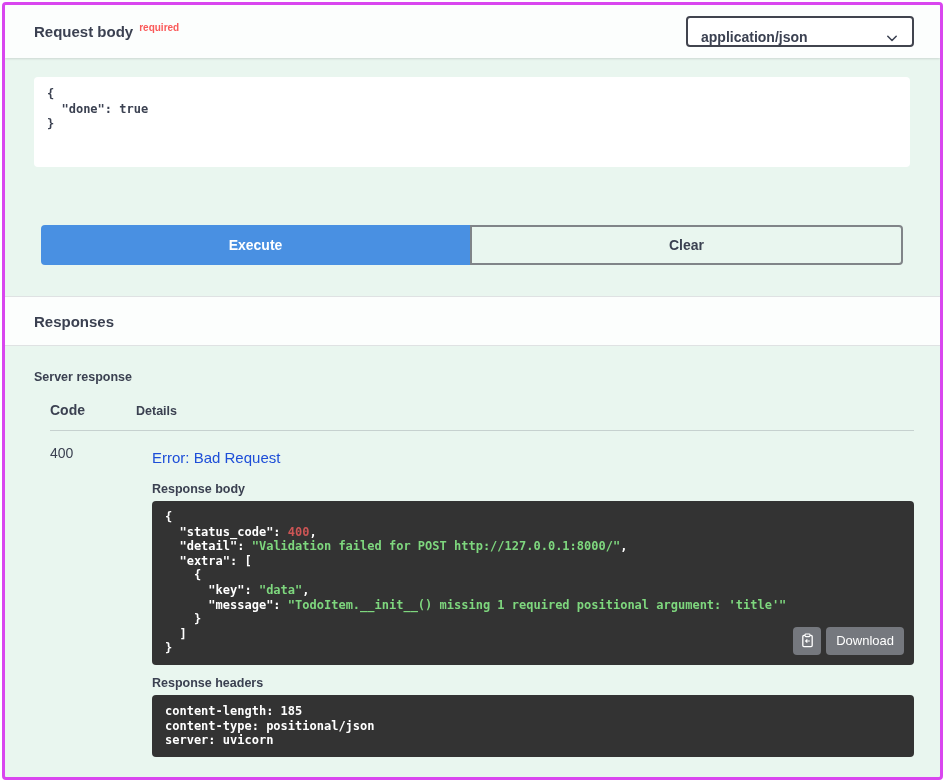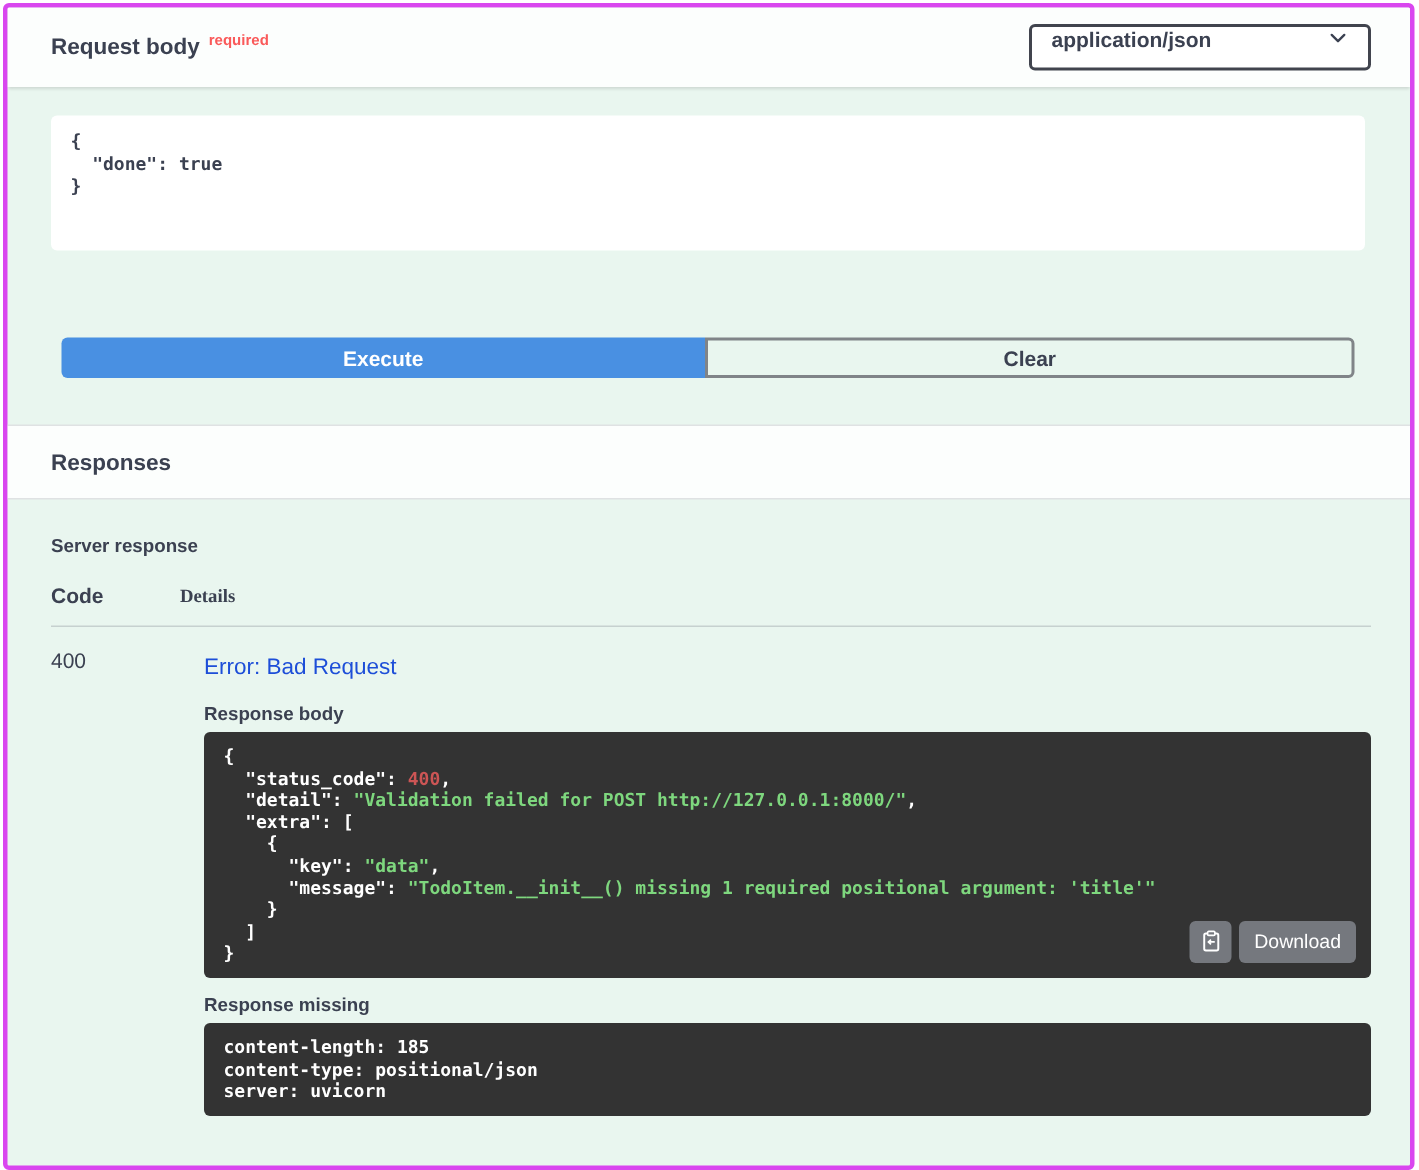--- a/index.html
+++ b/index.html
@@ -44,21 +44,21 @@
     top: -6px;
     margin-left: 6px;
   }
   .content-type-select {
     width: 228px;
     height: 31px;
     background: #fff;
     border: 2px solid #41444e;
     border-radius: 4px;
     display: flex;
-    align-items: flex-start;
+    align-items: flex-end;
     justify-content: space-between;
     padding: 0 13px;
     font-size: 14px;
     font-weight: bold;
     color: #3b4151;
     cursor: pointer;
   }
   
   .opblock-body { padding: 19px 30px 0 29px; }
   .body-editor {
@@ -73,21 +73,21 @@
     padding: 10px 13px;
     font-family: "DejaVu Sans Mono", monospace;
     font-size: 12px;
     font-weight: bold;
     line-height: 15px;
     color: #3b4151;
   }
   .execute-wrapper {
     display: flex;
     margin: 58px 7px 0 7px;
-    height: 27px;
+    height: 40px;
   }
   .execute-button {
     flex: 1;
     background: #4990e2;
     color: #fff;
     border: none;
     border-radius: 4px 0 0 4px;
     font-family: "Liberation Sans", sans-serif;
     font-size: 14px;
     font-weight: bold;
@@ -118,27 +118,28 @@
   .responses-inner { padding: 24px 26px 0 29px; }
   .server-response-label {
     font-size: 12.5px;
     font-weight: bold;
     color: #3b4151;
     margin-bottom: 18px;
   }
   .resp-grid {
     display: grid;
     grid-template-columns: 86px 1fr;
+    margin-left: 16px;
   }
   .resp-head {
     padding-bottom: 12px;
     border-bottom: 1px solid rgba(59,65,81,0.2);
   }
   .code-header { font-size: 14px; font-weight: bold; color: #3b4151; }
-  .details-header { font-size: 12.5px; font-weight: bold; color: #3b4151; align-self: end; font-family: Liberation Serif, serif; }
+  .details-header { font-size: 12.5px; font-weight: bold; color: #3b4151; align-self: end; }
   .resp-row { padding-top: 14px; gap: 16px; }
   .response-code { font-size: 14px; color: #3b4151; }
   .response-status {
     font-size: 15px;
     color: #1d4ed8;
     margin: 4px 0 16px 0;
   }
   .block-label {
     font-size: 12.5px;
     font-weight: bold;
@@ -259,21 +260,21 @@
                   <rect x="3" y="2.5" width="10" height="12" rx="1.2" fill="none" stroke="#fff" stroke-width="1.4"></rect>
                   <rect x="5.4" y="1" width="5.2" height="2.8" rx="0.8" fill="#75787e" stroke="#fff" stroke-width="1.2"></rect>
                   <path d="M10.5 8.5H6.2M7.8 6.8L6 8.5l1.8 1.7" fill="none" stroke="#fff" stroke-width="1.2"></path>
                 </svg>
               </span>
             </button>
             <button class="download-button">Download</button>
           </div>
         </div>
 
-        <div class="block-label headers-label">Response missing</div>
+        <div class="block-label headers-label">Response headers</div>
         <div class="dark-code">
           <div>
               <div class="code-line">content-length: 185</div>
               <div class="code-line">content-type: positional/json</div>
               <div class="code-line">server: uvicorn</div>
             </div>
         </div>
       </div>
     </div>
   </div>

